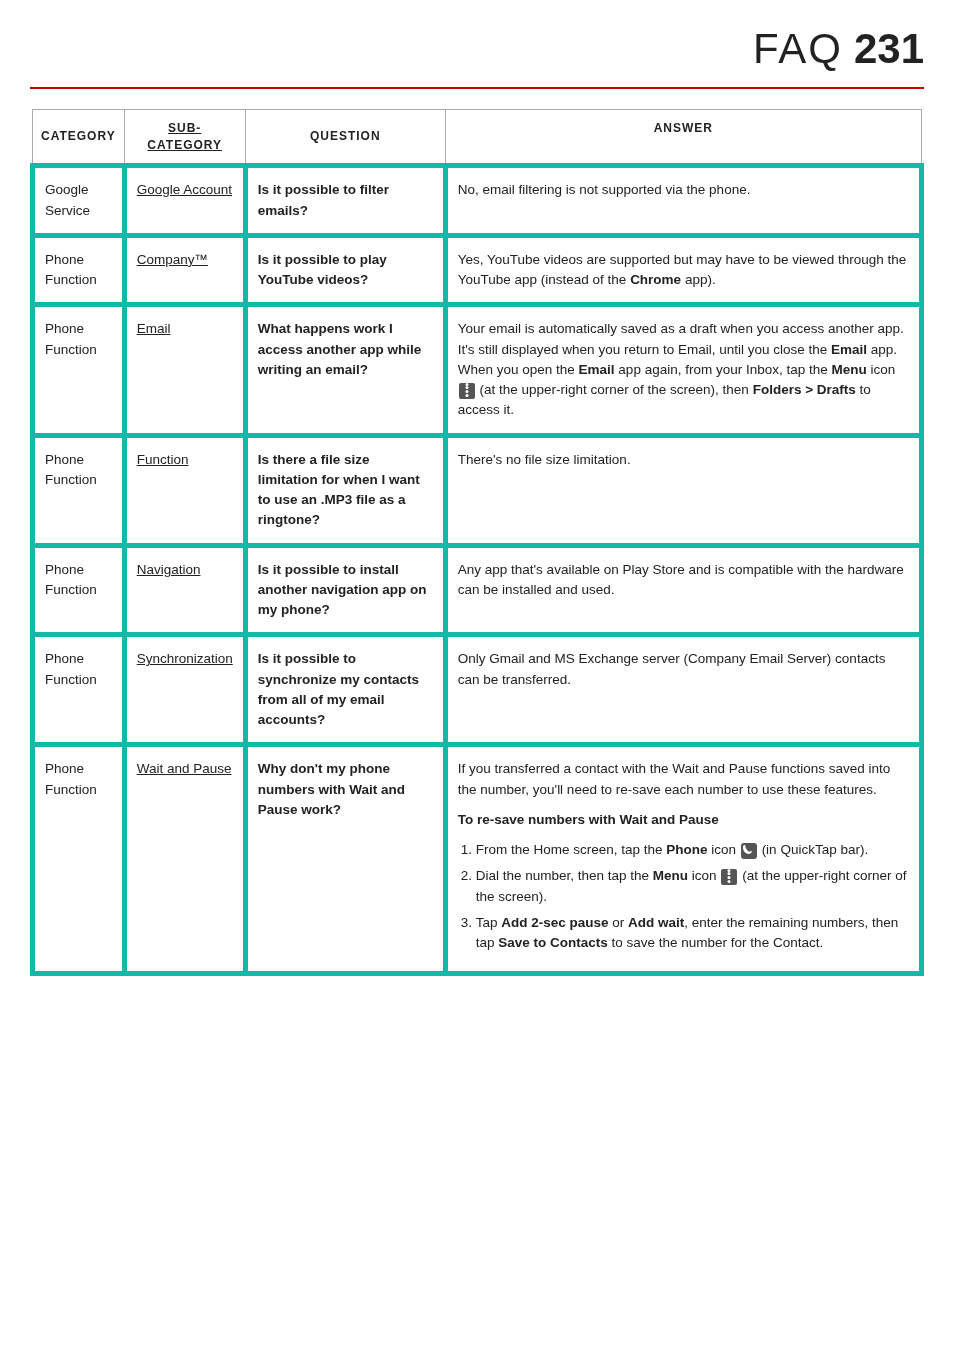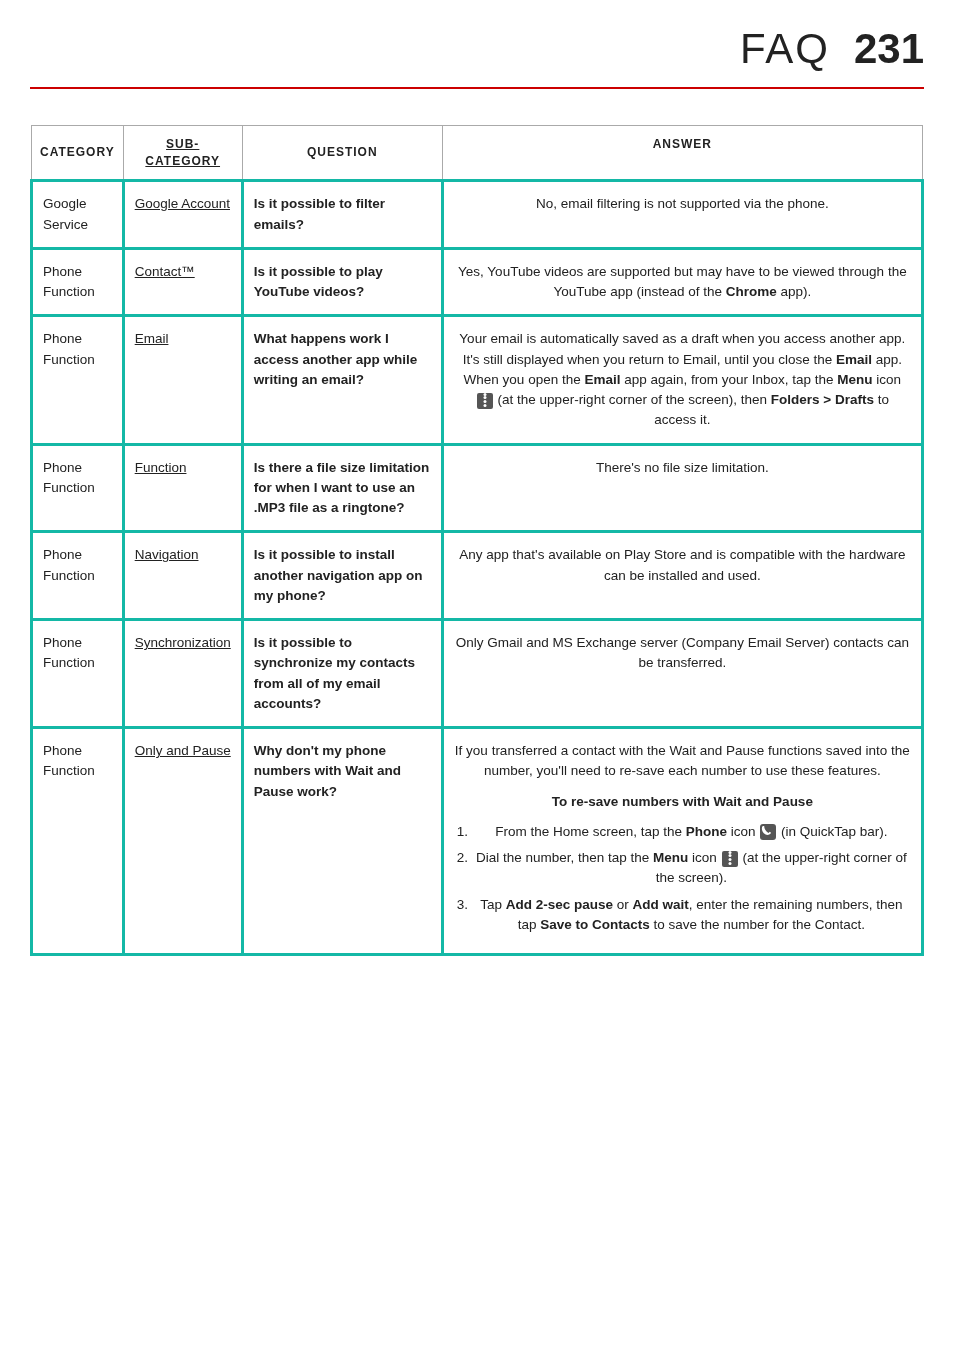--- a/index.html
+++ b/index.html
@@ -40,38 +40,38 @@
       font-weight: 300;
       color: #222;
       letter-spacing: 2px;
       margin-right: 8px;
     }
 
     .faq-table {
       width: 100%;
       border-collapse: collapse;
       border: 1px solid #aaa;
-      margin-top: 36px;
+      margin-top: 20px;
     }
 
     .faq-table th {
       background: #fff;
       font-size: 12px;
       font-weight: 700;
       text-align: center;
       padding: 10px 8px;
       border: 1px solid #aaa;
       letter-spacing: 1px;
       color: #222;
     }
 
     .faq-table td {
       vertical-align: top;
       padding: 12px 10px;
-      border: 3px solid #14b8a6;
+      border: 5px solid #14b8a6;
       font-size: 13.5px;
       color: #222;
       line-height: 1.5;
     }
 
     .col-category {
       width: 90px;
       vertical-align: middle;
     }
 
@@ -83,21 +83,20 @@
 
     .col-question {
       width: 200px;
       vertical-align: middle;
       font-weight: bold;
     }
 
     .col-answer {
       width: auto;
       vertical-align: top;
-      text-align: center;
     }
 
     .bold {
       font-weight: bold;
     }
 
     .answer-block {
       margin-bottom: 10px;
     }
 
@@ -142,21 +141,21 @@
       box-shadow: 0 4px 0 #fff, 0 8px 0 #fff;
     }
   </style>
 </head>
 <body>
 
 <div class="page-container">
 
   <div class="header">
     <span class="header-title">FAQ</span>
-    <span style="font-size:42px; color:#222; margin-left:16px; font-weight:700;">231</span>
+    <span style="font-size:42px; color:#222; margin-left:3px; font-weight:700;">231</span>
   </div>
 
   <table class="faq-table">
     <thead>
       <tr>
         <th class="col-category">CATEGORY</th>
         <th class="col-subcategory">SUB-CATEGORY</th>
         <th class="col-question">QUESTION</th>
         <th class="col-answer">ANSWER</th>
       </tr>
@@ -165,21 +164,21 @@
 
       <tr>
         <td class="col-category">Google Service</td>
         <td class="col-subcategory">Google Account</td>
         <td class="col-question">Is it possible to filter emails?</td>
         <td class="col-answer">No, email filtering is not supported via the phone.</td>
       </tr>
 
       <tr>
         <td class="col-category">Phone Function</td>
-        <td class="col-subcategory">Contact™</td>
+        <td class="col-subcategory">Company™</td>
         <td class="col-question">Is it possible to play YouTube videos?</td>
         <td class="col-answer">Yes, YouTube videos are supported but may have to be viewed through the YouTube app (instead of the <span class="bold">Chrome</span> app).</td>
       </tr>
 
       <tr>
         <td class="col-category">Phone Function</td>
         <td class="col-subcategory">Email</td>
         <td class="col-question">What happens work I access another app while writing an email?</td>
         <td class="col-answer">
           Your email is automatically saved as a draft when you access another app. It's still displayed when you return to Email, until you close the <span class="bold">Email</span> app. When you open the <span class="bold">Email</span> app again, from your Inbox, tap the <span class="bold">Menu</span> icon <span class="inline-icon"></span> (at the upper-right corner of the screen), then <span class="bold">Folders &gt; Drafts</span> to access it.
@@ -202,21 +201,21 @@
 
       <tr>
         <td class="col-category">Phone Function</td>
         <td class="col-subcategory">Synchronization</td>
         <td class="col-question">Is it possible to synchronize my contacts from all of my email accounts?</td>
         <td class="col-answer">Only Gmail and MS Exchange server (Company Email Server) contacts can be transferred.</td>
       </tr>
 
       <tr>
         <td class="col-category">Phone Function</td>
-        <td class="col-subcategory">Only and Pause</td>
+        <td class="col-subcategory">Wait and Pause</td>
         <td class="col-question">Why don't my phone numbers with Wait and Pause work?</td>
         <td class="col-answer">
           <div class="answer-block">
             If you transferred a contact with the Wait and Pause functions saved into the number, you'll need to re-save each number to use these features.
           </div>
           <div class="answer-block">
             <span class="bold">To re-save numbers with Wait and Pause</span>
           </div>
           <ol class="answer-list">
             <li>

